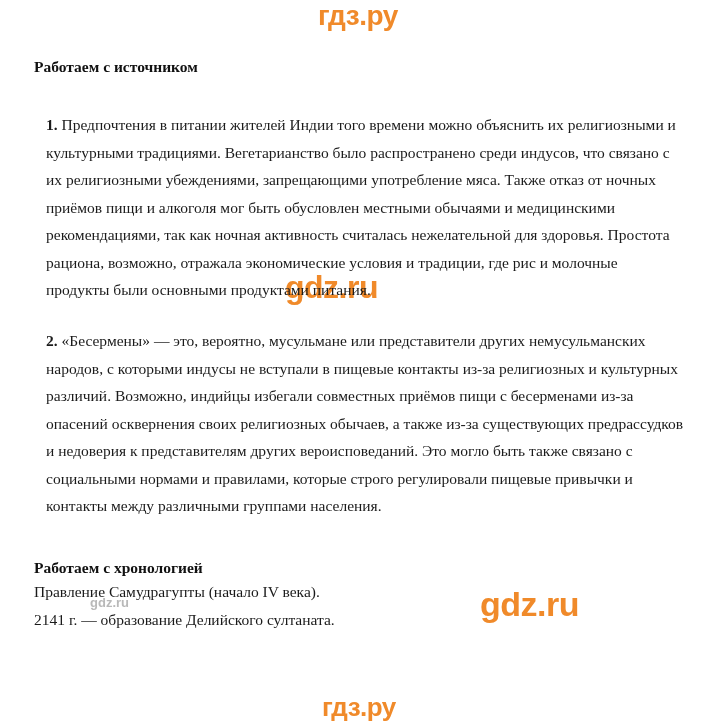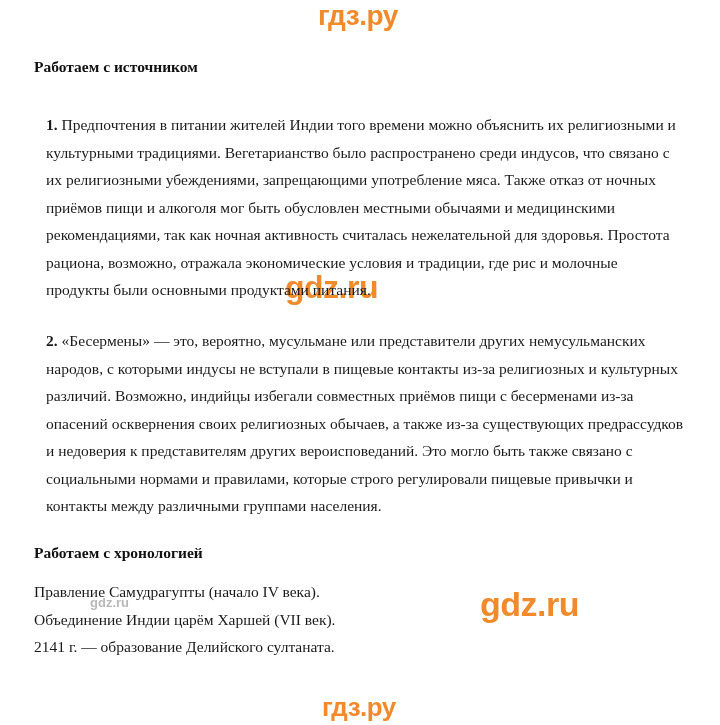--- a/index.html
+++ b/index.html
@@ -70,21 +70,21 @@
   }
   h2.section-title {
     font-family: "Liberation Serif", serif;
     font-size: 15.5px;
     font-weight: bold;
     margin: 0;
     color: #111;
     text-align: right;
   }
   .t1 { position: absolute; top: 58px; }
-  .t2 { position: absolute; top: 544px; }
+  .t2 { position: absolute; top: 559px; }
   p.para {
     position: absolute;
     margin: 12px;
     font-size: 15.5px;
     line-height: 27.5px;
     text-align: left;
     color: #1b1b1b;
     width: 638px;
   }
   p.p1 { top: 99px; }
@@ -119,18 +119,17 @@
     <h2 class="section-title t1">Работаем с источником</h2>
 
     <p class="para p1"><span class="num">1.</span><span> Предпочтения в питании жителей Индии того времени можно объяснить их религиозными и культурными традициями. Вегетарианство было распространено среди индусов, что связано с их религиозными убеждениями, запрещающими употребление мяса. Также отказ от ночных приёмов пищи и алкоголя мог быть обусловлен местными обычаями и медицинскими рекомендациями, так как ночная активность считалась нежелательной для здоровья. Простота рациона, возможно, отражала экономические условия и традиции, где рис и молочные продукты были основными продуктами питания.</span></p>
 
     <p class="para p2"><span class="num">2.</span><span> «Бесермены» — это, вероятно, мусульмане или представители других немусульманских народов, с которыми индусы не вступали в пищевые контакты из-за религиозных и культурных различий. Возможно, индийцы избегали совместных приёмов пищи с бесерменами из-за опасений осквернения своих религиозных обычаев, а также из-за существующих предрассудков и недоверия к представителям других вероисповеданий. Это могло быть также связано с социальными нормами и правилами, которые строго регулировали пищевые привычки и контакты между различными группами населения.</span></p>
 
     <h2 class="section-title t2">Работаем с хронологией</h2>
 
     <div class="chrono">
       <div>Правление Самудрагупты (начало IV века).</div>
-      <div>Объединение Индии царём Харшей (VII век).</div>
       <div>2141 г. — образование Делийского султаната.</div>
     </div>
 
   </div>
 </div>
 
 </body></html>

